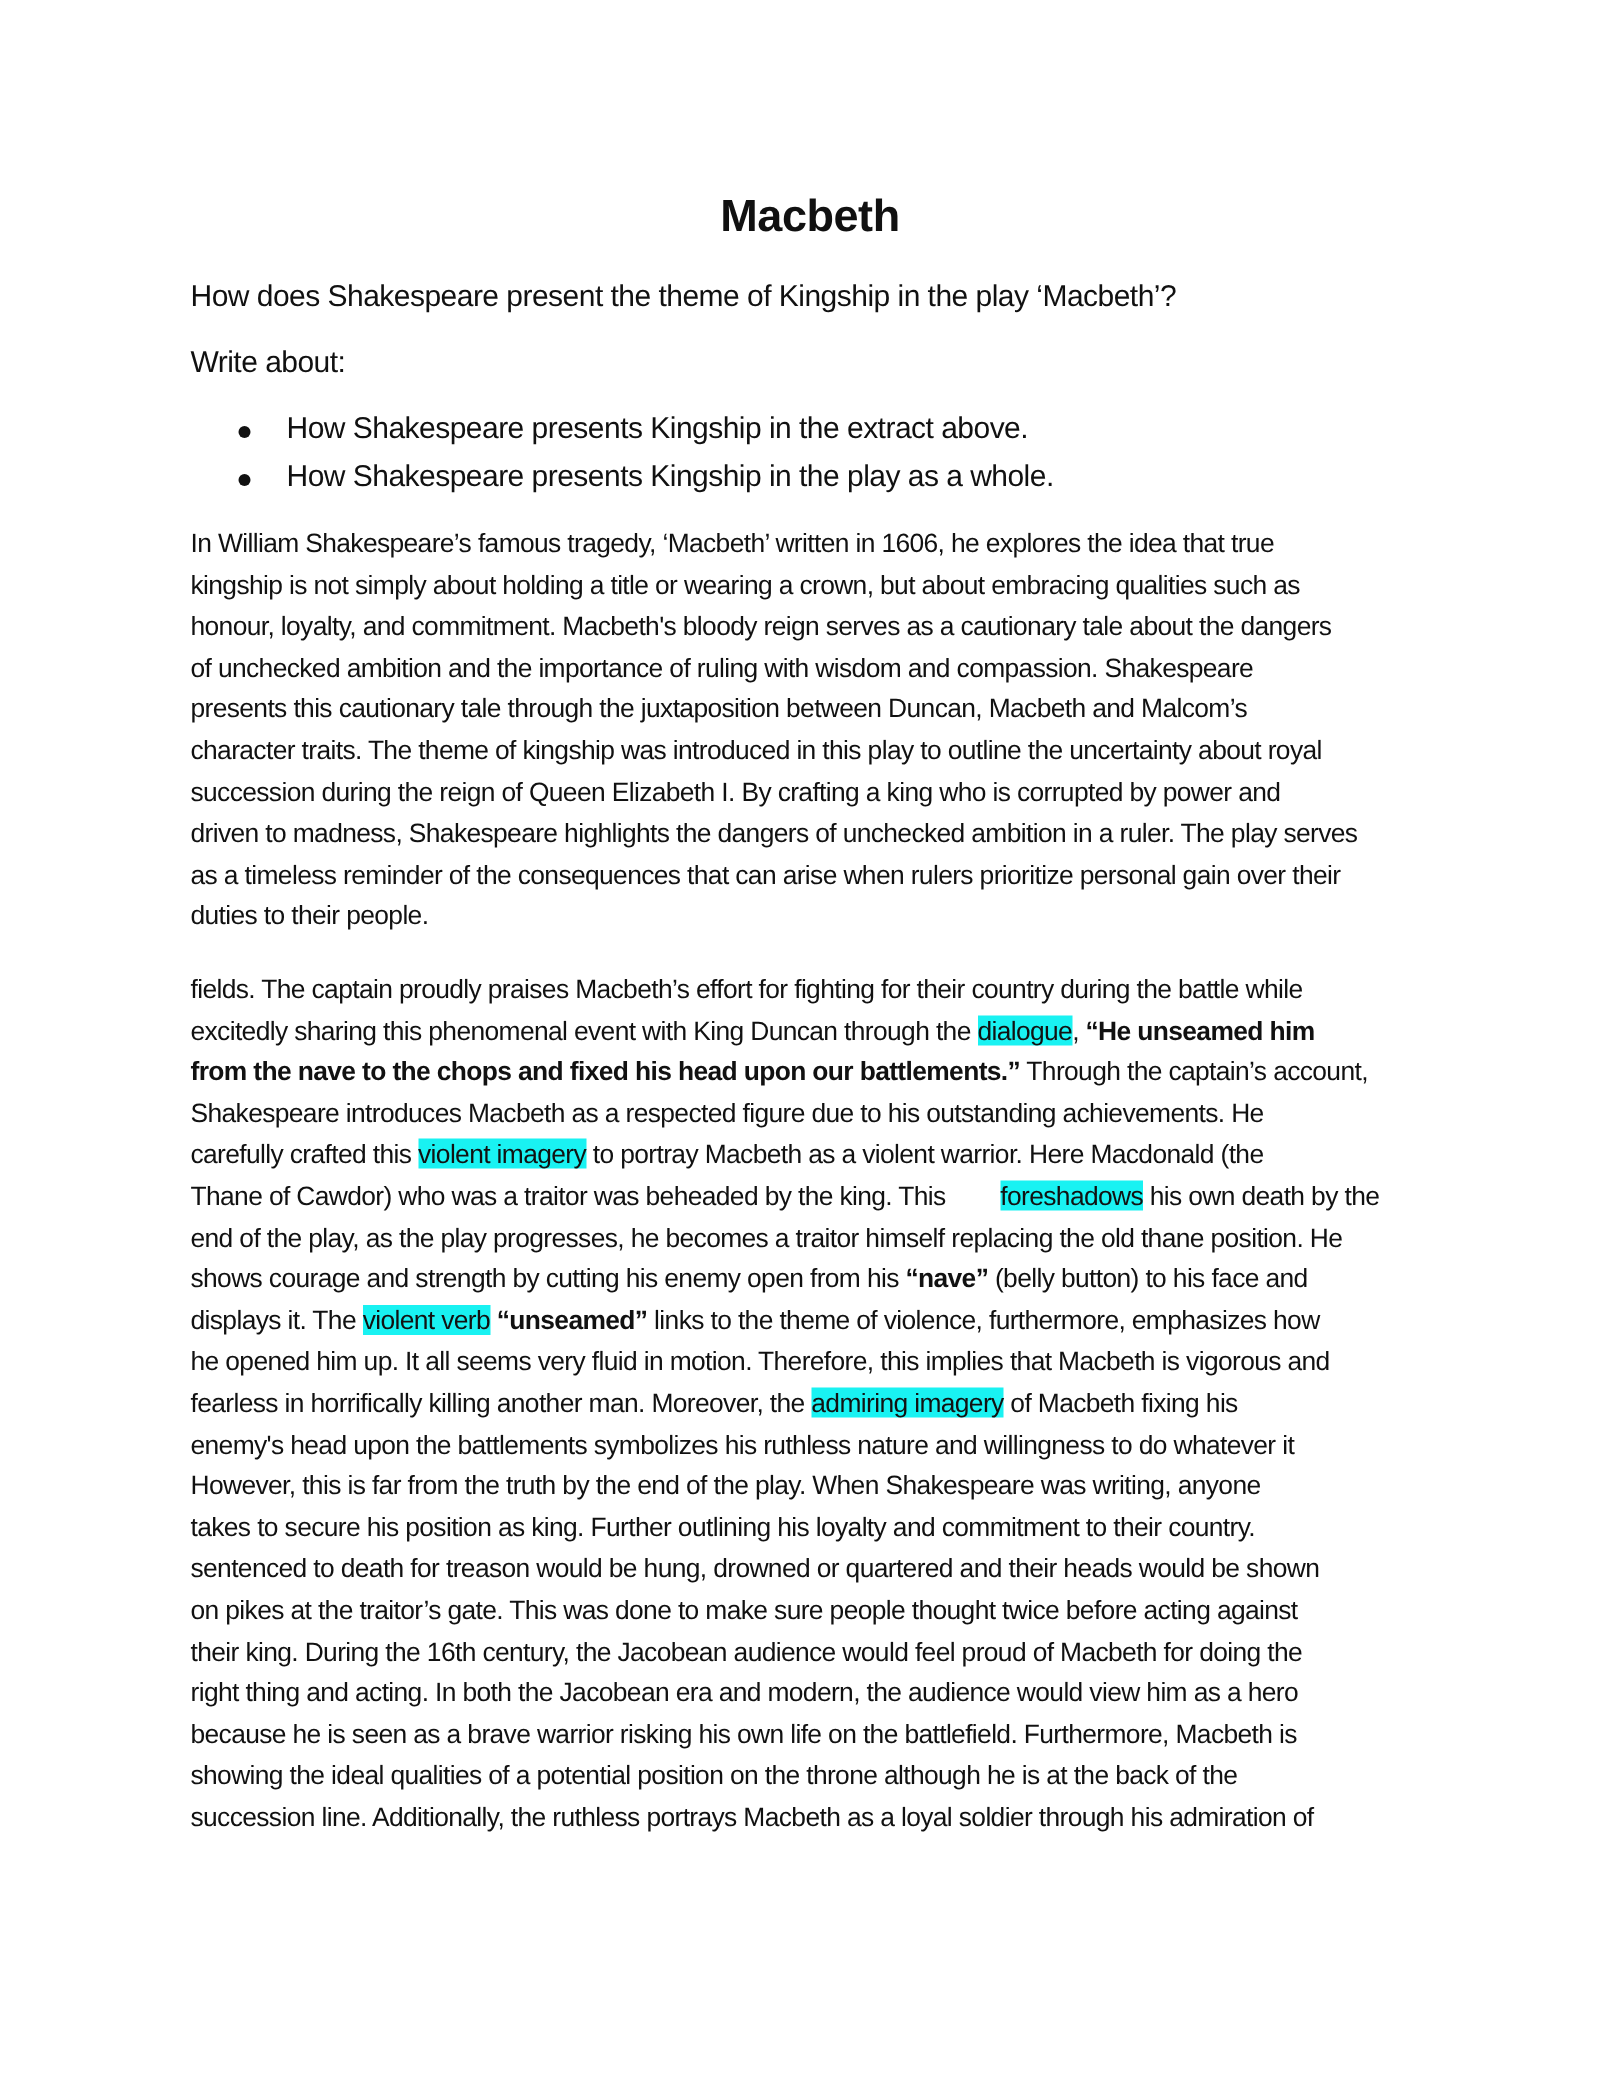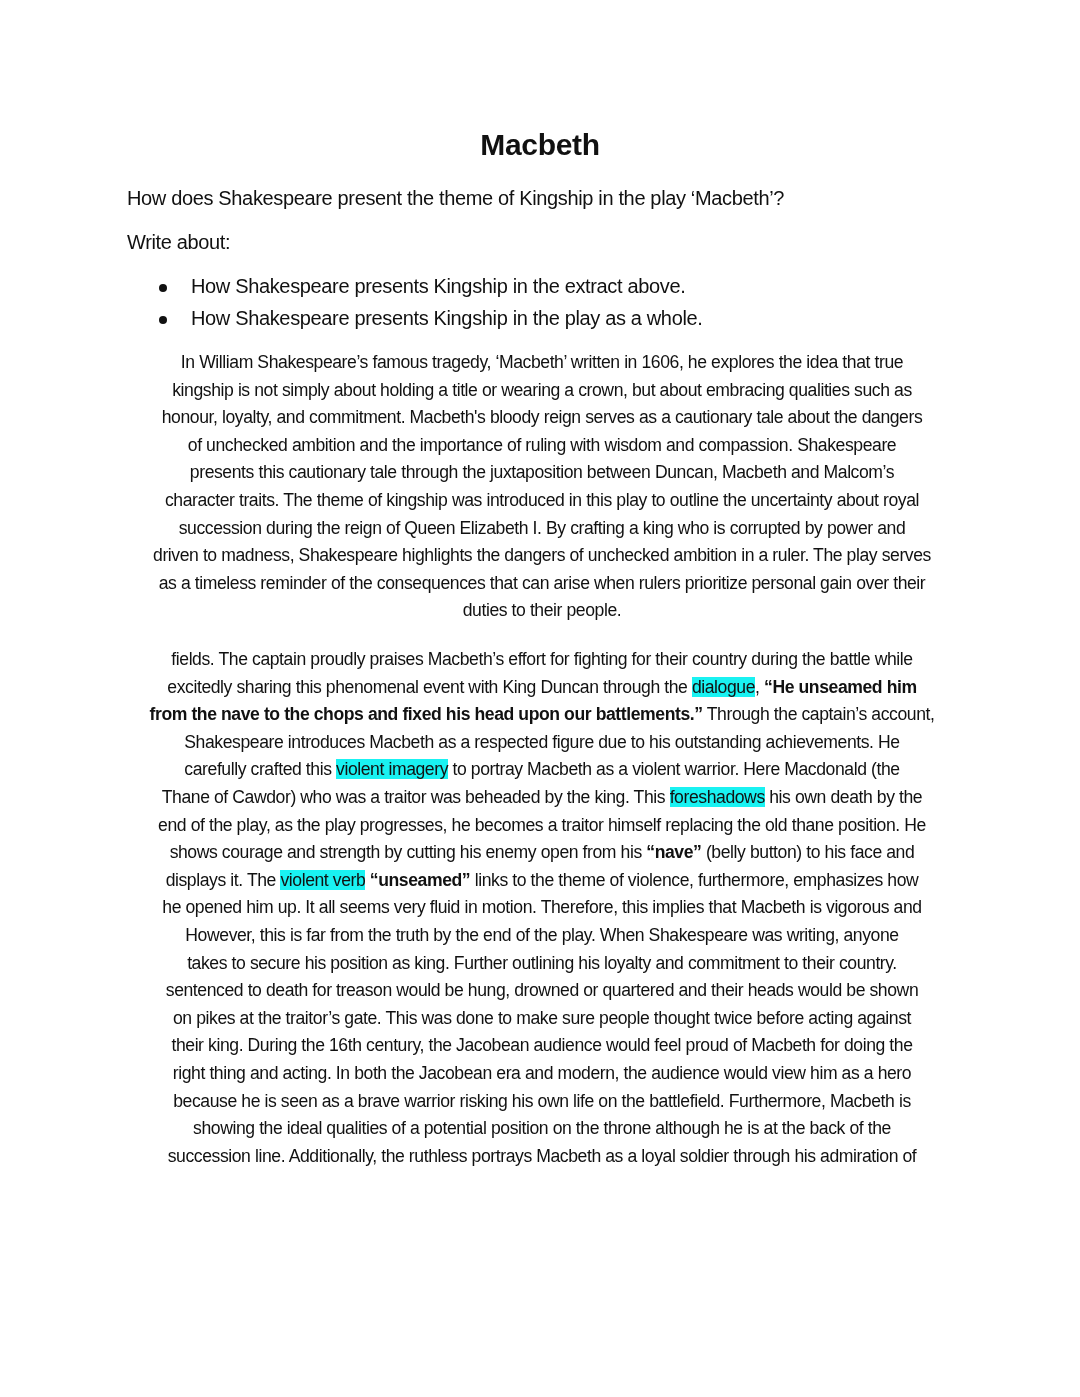--- a/index.html
+++ b/index.html
@@ -8,21 +8,21 @@
   .page { position: absolute; left: 0; top: 0; width: 1080px; height: 1094px; background: #fff; }
   .title { position: absolute; left: 0; width: 1080px; top: 128px; text-align: center;
            font-size: 30px; font-weight: bold; letter-spacing: -0.3px; }
   .question { position: absolute; left: 127px; top: 187px; font-size: 20px; letter-spacing: -0.35px; white-space: nowrap; }
   .write-about { position: absolute; left: 127px; top: 231px; font-size: 20px; letter-spacing: -0.35px; white-space: nowrap; }
   .bullets { position: absolute; left: 127px; top: 275px; margin: 0; padding: 0; list-style: none; }
   .bullets li { position: relative; height: 32px; font-size: 20px; letter-spacing: -0.35px; white-space: nowrap; }
   .bullet-dot { position: absolute; left: 32px; top: 9px; width: 8px; height: 8px; border-radius: 50%; background: #111; }
   .bullet-text { position: absolute; left: 64px; top: 0; text-align: right; }
   .para { position: absolute; left: 127px; width: 830px; }
-  .line { height: 27.6px; line-height: 27.6px; font-size: 17.6px; letter-spacing: -0.42px; white-space: nowrap; text-align: center; }
+  .line { height: 27.6px; line-height: 27.6px; font-size: 17.6px; letter-spacing: -0.42px; white-space: nowrap; }
   .hl { background: #19f2f2; }
   .b { font-weight: bold; }
 </style>
 </head>
 <body>
 
 <div class="page">
   <div class="title">Macbeth</div>
   <div class="question">How does Shakespeare present the theme of Kingship in the play ‘Macbeth’?</div>
   <div class="write-about">Write about:</div>
@@ -56,30 +56,34 @@
       <span>excitedly sharing this phenomenal event with King Duncan through the </span><span class="hl" style="background: rgb(25, 242, 242);">dialogue</span><span>, </span><span class="b">“He unseamed him</span>
     </div>
     <div class="line">
       <span class="b">from the nave to the chops and fixed his head upon our battlements.”</span><span> Through the captain’s account,</span>
     </div>
     <div class="line">Shakespeare introduces Macbeth as a respected figure due to his outstanding achievements. He</div>
     <div class="line">
       <span>carefully crafted this </span><span class="hl" style="background: rgb(25, 242, 242);">violent imagery</span><span> to portray Macbeth as a violent warrior. Here Macdonald (the</span>
     </div>
     <div class="line">
-      <span>Thane of Cawdor) who was a traitor was beheaded by the king. This </span><span class="hl" style="background: rgb(25, 242, 242);">foreshadows</span><span> his own death by the</span>
+      <span>Thane of Cawdor) who was a traitor was beheaded by the king. This </span><span class="hl" style="background: rgb(25, 242, 242); margin-left: 32px;">foreshadows</span><span> his own death by the</span>
     </div>
     <div class="line">end of the play, as the play progresses, he becomes a traitor himself replacing the old thane position. He</div>
     <div class="line">
       <span>shows courage and strength by cutting his enemy open from his </span><span class="b">“nave”</span><span> (belly button) to his face and</span>
     </div>
     <div class="line">
       <span>displays it. The </span><span class="hl" style="background: rgb(25, 242, 242);">violent verb</span><span> </span><span class="b">“unseamed”</span><span> links to the theme of violence, furthermore, emphasizes how</span>
     </div>
     <div class="line">he opened him up. It all seems very fluid in motion. Therefore, this implies that Macbeth is vigorous and</div>
+    <div class="line">
+      <span>fearless in horrifically killing another man. Moreover, the </span><span class="hl" style="background: rgb(25, 242, 242);">admiring imagery</span><span> of Macbeth fixing his</span>
+    </div>
+    <div class="line">enemy's head upon the battlements symbolizes his ruthless nature and willingness to do whatever it</div>
     <div class="line">However, this is far from the truth by the end of the play. When Shakespeare was writing, anyone</div>
     <div class="line">takes to secure his position as king. Further outlining his loyalty and commitment to their country.</div>
     <div class="line">sentenced to death for treason would be hung, drowned or quartered and their heads would be shown</div>
     <div class="line">on pikes at the traitor’s gate. This was done to make sure people thought twice before acting against</div>
     <div class="line">their king. During the 16th century, the Jacobean audience would feel proud of Macbeth for doing the</div>
     <div class="line">right thing and acting. In both the Jacobean era and modern, the audience would view him as a hero</div>
     <div class="line">because he is seen as a brave warrior risking his own life on the battlefield. Furthermore, Macbeth is</div>
     <div class="line">showing the ideal qualities of a potential position on the throne although he is at the back of the</div>
     <div class="line">succession line. Additionally, the ruthless portrays Macbeth as a loyal soldier through his admiration of</div>
   </div>

